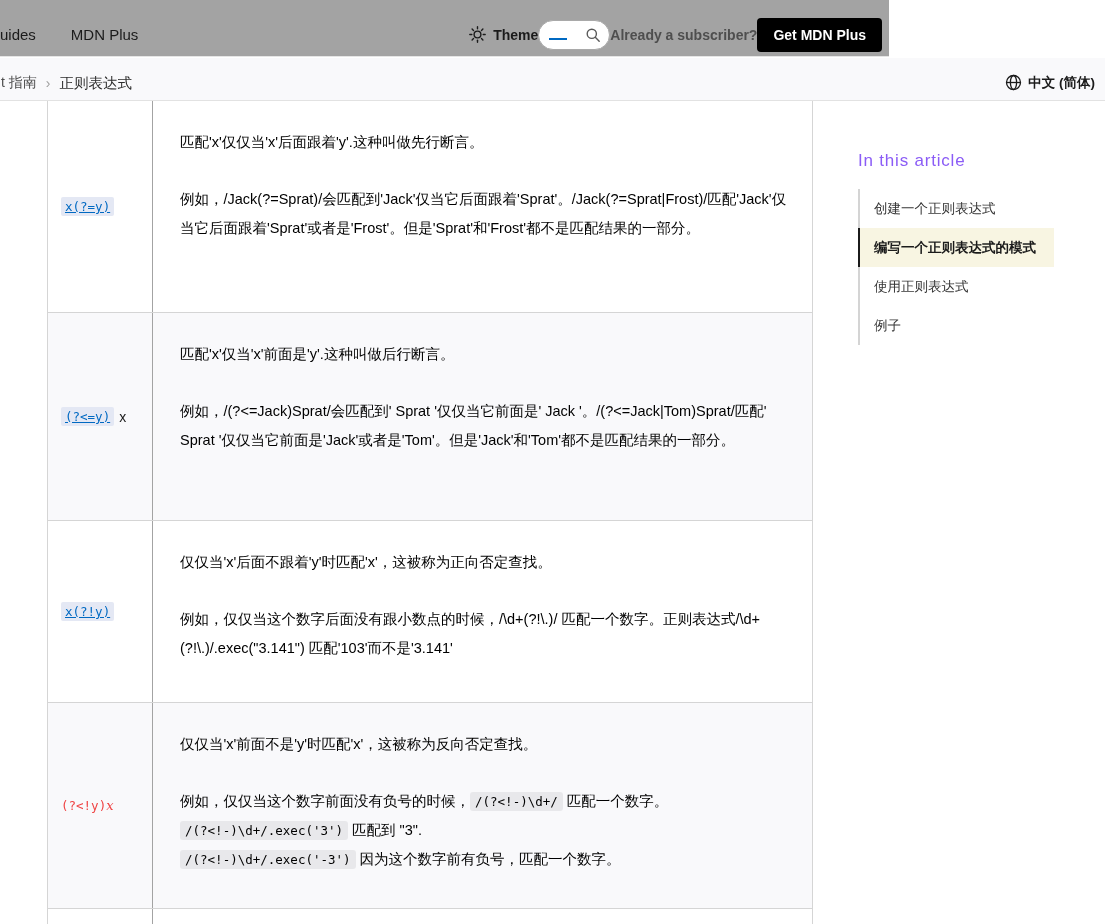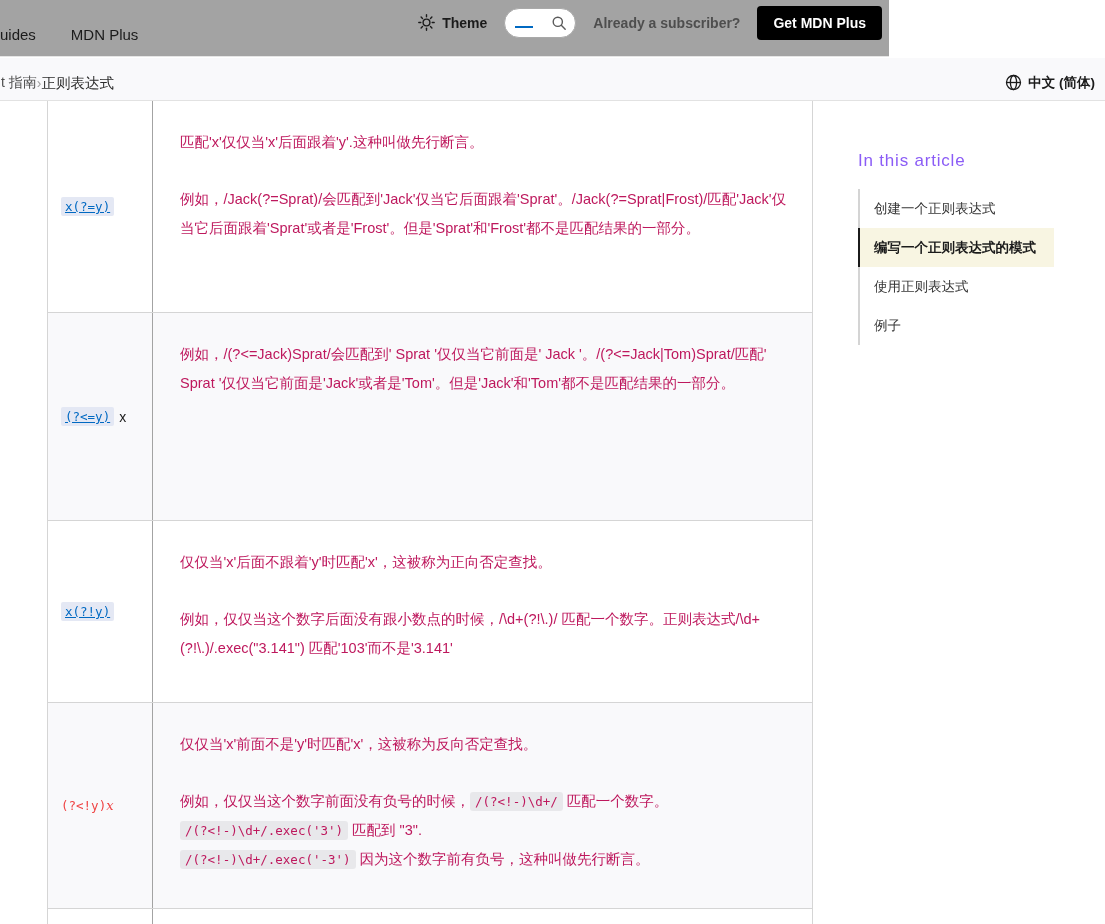--- a/index.html
+++ b/index.html
@@ -11,22 +11,22 @@
 
   
   .topnav {
     position:absolute; top:0; left:0; width:889px; height:57px;
     background:#a3a3a3; border-bottom:1px solid #e5e5e5;
     display:flex; align-items:center; padding-top:12px;
   }
   .nav-left { display:flex; align-items:center; gap:35px; padding-left:0; }
   .nav-item { font-size:15px; color:#1b1b1b; cursor:pointer; white-space:nowrap; }
   .nav-right {
-    position:absolute; right:7px; top:0; height:45px;
-    display:flex; align-items:center; gap:17px;
+    position:absolute; right:7px; top:12px; height:45px;
+    display:flex; align-items:center; 
   }
   .theme-btn { display:flex; align-items:center; gap:7px; cursor:pointer; }
   .theme-btn span { font-size:14px; font-weight:bold; color:#1b1b1b; }
   .search-box {
     width:72px; height:30px; border:1px solid #a9a9a9; border-radius:15px;
     display:flex; align-items:center; justify-content:space-between;
     padding:0 8px 0 10px; background:#fff;
   }
   .search-caret { width:18px; height:2px; background:#0069c2; margin-top:8px; }
   .subscriber { font-size:14px; font-weight:bold; color:#4e4e4e; cursor:pointer; white-space:nowrap; }
@@ -36,21 +36,21 @@
     font-family:inherit; white-space:nowrap;
   }
 
   
   .crumb-bar {
     position:absolute; top:58px; left:0; width:1105px; height:43px;
     background:#f9f9fb; border-bottom:1px solid #e2e2e2;
     display:flex; align-items:center; justify-content:space-between;
     padding:8px 10px 0 1px;
   }
-  .crumbs { display:flex; align-items:center; }
+  .crumbs { display:flex; align-items:center; gap:9px; }
   .crumb-parent { font-size:14px; color:#4e4e4e; cursor:pointer; white-space:nowrap; }
   .crumb-sep { font-size:14px; color:#9e9e9e; }
   .crumb-current { font-size:14.5px; color:#2c2c2c; cursor:pointer; white-space:nowrap; }
   .lang { display:flex; gap:6px; cursor:pointer; }
   .lang span { font-size:13.5px; font-weight:bold; color:#1b1b1b; white-space:nowrap; }
 
   
   .doc-table {
     position:absolute; left:47px; top:101px; width:766px;
     border-left:1px solid #d5d5d5; border-right:1px solid #d5d5d5;
@@ -70,21 +70,21 @@
   .syntax-suffix { font-size:14px; color:#1b1b1b; margin-left:5px; }
   .syntax-plain {
     font-family:"DejaVu Sans Mono","Liberation Mono",monospace;
     font-size:12.5px; color:#ef4444; white-space:nowrap;
   }
   .syntax-plain i {
     font-style:italic; font-family:"DejaVu Serif","Liberation Serif",serif; font-size:13px;
   }
   .cell-desc {
     flex:1; padding:27px 25px 20px 27px;
-    font-size:14.5px; line-height:29px; color:#be185d;
+    font-size:14.5px; line-height:29px; color:#000000;
   }
   .cell-desc p:not(:first-child) { margin-top:28px; }
   .inline-code {
     font-family:"DejaVu Sans Mono","Liberation Mono",monospace;
     font-size:12.5px; background:#e8e8eb; padding:2px 5px; border-radius:3px;
   }
 
   
   .toc { position:absolute; left:858px; top:145px; width:196px; }
   .toc-title {
@@ -167,20 +167,21 @@
       <p>例如，/Jack(?=Sprat)/会匹配到'Jack'仅当它后面跟着'Sprat'。/Jack(?=Sprat|Frost)/匹配'Jack'仅当它后面跟着'Sprat'或者是'Frost'。但是'Sprat'和'Frost'都不是匹配结果的一部分。</p>
     </div>
   </div>
 
   <div class="t-row row-alt" style="min-height:208px">
     <div class="cell-syntax">
       <a class="code-link">(?&lt;=y)</a>
       <span class="syntax-suffix">x</span>
     </div>
     <div class="cell-desc">
+      <p>匹配'x'仅当'x'前面是'y'.这种叫做后行断言。</p>
       <p>例如，/(?&lt;=Jack)Sprat/会匹配到' Sprat '仅仅当它前面是' Jack '。/(?&lt;=Jack|Tom)Sprat/匹配' Sprat '仅仅当它前面是'Jack'或者是'Tom'。但是'Jack'和'Tom'都不是匹配结果的一部分。</p>
     </div>
   </div>
 
   <div class="t-row" style="min-height:182px">
     <div class="cell-syntax">
       <a class="code-link">x(?!y)</a>
     </div>
     <div class="cell-desc">
       <p>仅仅当'x'后面不跟着'y'时匹配'x'，这被称为正向否定查找。</p>
@@ -189,21 +190,21 @@
   </div>
 
   <div class="t-row row-alt" style="min-height:206px">
     <div class="cell-syntax">
       <code class="syntax-plain"><span>(?&lt;!y)</span><i>x</i></code>
     </div>
     <div class="cell-desc">
       <p>仅仅当'x'前面不是'y'时匹配'x'，这被称为反向否定查找。</p>
       <p><span>例如，仅仅当这个数字前面没有负号的时候，</span><code class="inline-code">/(?&lt;!-)\d+/</code><span> 匹配一个数字。</span><br>
       <code class="inline-code">/(?&lt;!-)\d+/.exec('3')</code><span> 匹配到 "3".</span><br>
-      <code class="inline-code">/(?&lt;!-)\d+/.exec('-3')</code><span> 因为这个数字前有负号，这种叫做先行断言。</span></p>
+      <code class="inline-code">/(?&lt;!-)\d+/.exec('-3')</code><span> 因为这个数字前有负号，匹配一个数字。</span></p>
     </div>
   </div>
 
   <div class="t-row" style="min-height:40px">
     <div class="cell-syntax"></div>
     <div class="cell-desc"></div>
   </div>
 
 </div>
 

